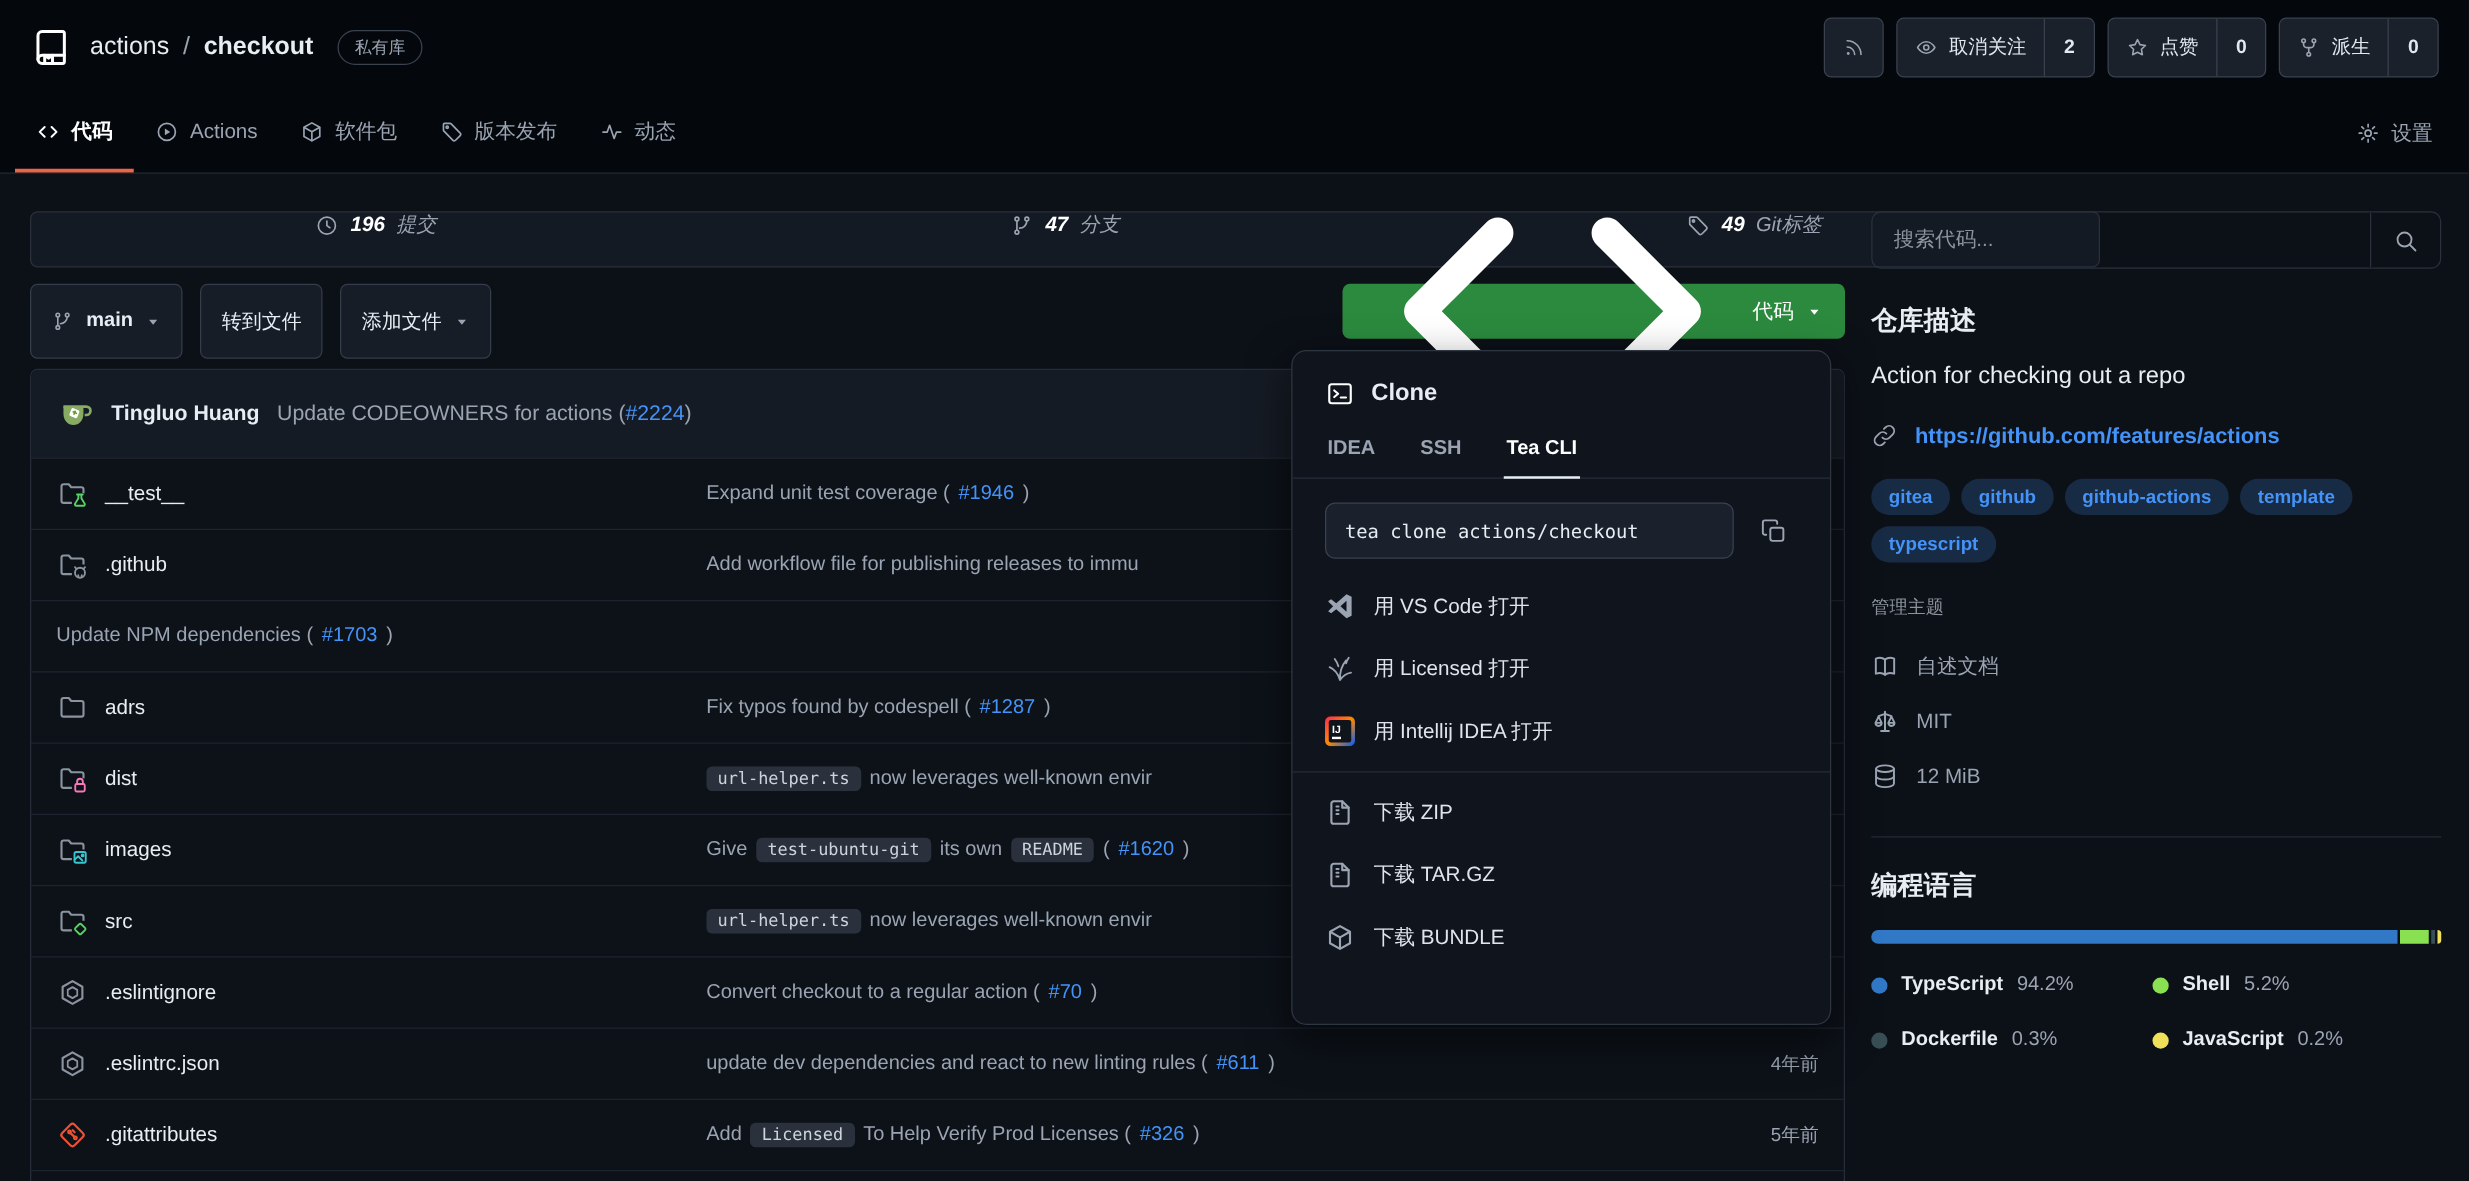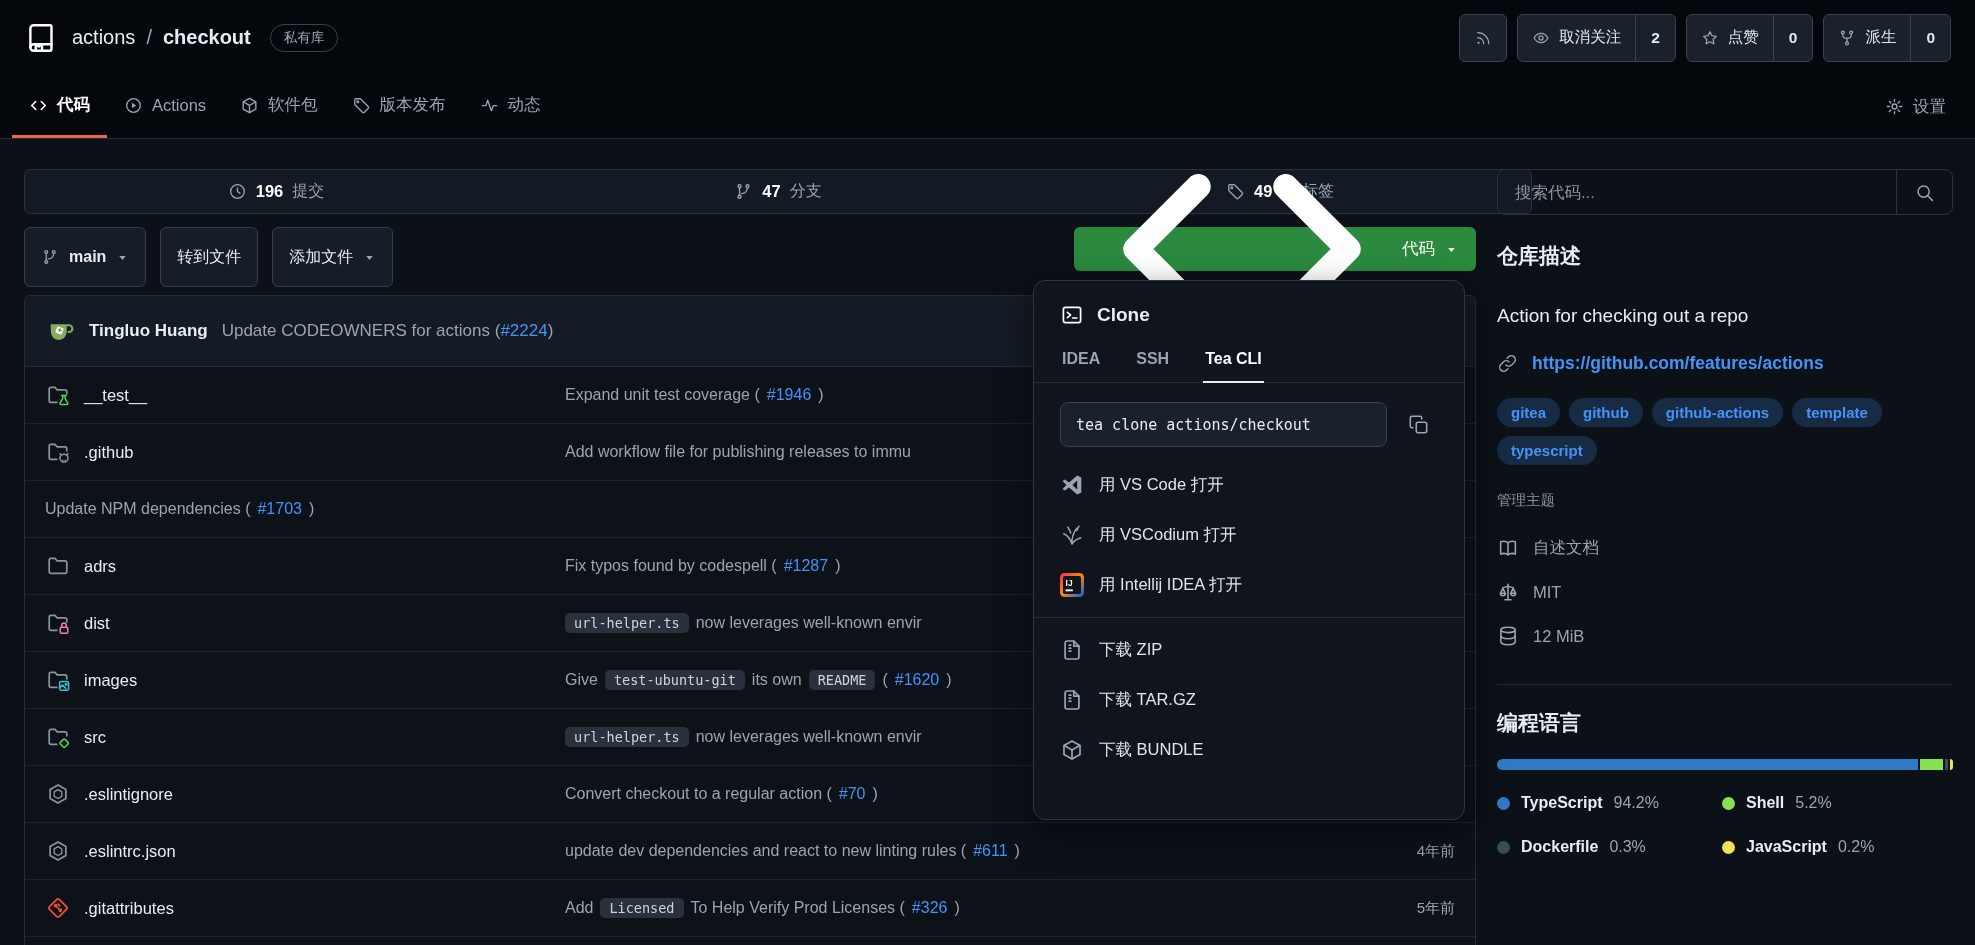--- a/index.html
+++ b/index.html
@@ -30,21 +30,21 @@
   .tabbar{position:absolute;top:75px;left:0;width:100%;height:64px;background:var(--chrome);border-bottom:1px solid #232a35;display:flex;align-items:stretch;padding:0 12px;box-sizing:border-box;}
   .tab{display:flex;align-items:center;gap:9px;padding:0 17px;color:var(--muted);font-size:16.5px;border-bottom:3px solid transparent;box-sizing:border-box;}
   .tab .ic{width:19px;height:19px;}
   .tab.active{color:#fff;font-weight:700;border-bottom-color:var(--tab-accent);}
   .tab-settings{margin-left:auto;display:flex;align-items:center;gap:9px;padding:0 17px;color:var(--muted);font-size:16.5px;}
   .tab-settings .ic{width:19px;height:19px;}
 
   
   .main{position:absolute;top:139px;left:0;width:100%;height:806px;}
 
-  .stats{position:absolute;left:24px;top:30px;width:1508px;height:45px;background:var(--panel);border:1px solid var(--border);border-radius:6px;display:flex;align-items:center;box-sizing:border-box;}
+  .stats{position:absolute;left:24px;top:30px;width:1656px;height:45px;background:var(--panel);border:1px solid var(--border);border-radius:6px;display:flex;align-items:flex-start;box-sizing:border-box;font-style:italic;}
   .stat{flex:1;display:flex;justify-content:center;align-items:center;gap:9px;color:var(--muted);font-size:16px;}
   .stat b{color:#fff;font-size:16.5px;}
   .stat .ic{width:19px;height:19px;}
 
   .toolbar{position:absolute;left:24px;top:88px;width:1452px;height:44px;display:flex;gap:14px;}
   .tbtn{display:flex;align-items:center;gap:10px;padding:0 16px;background:#161d27;border:1px solid #353d4a;border-radius:6px;font-size:16px;color:var(--text);height:60px;box-sizing:border-box;}
   .tbtn .ic{width:18px;height:18px;color:var(--muted);}
   .tbtn b{font-weight:700;}
   .ic.caret{width:13px;height:13px;color:var(--muted);}
   .code-btn{margin-left:auto;background:var(--green);border:none;color:#fff;display:flex;align-items:center;gap:10px;padding:0 18px;border-radius:6px;font-size:16.5px;height:44px;}
@@ -86,21 +86,21 @@
   .cp-divider{border-top:1px solid #262d38;margin:7px 0;}
 
   
   .sidebar{position:absolute;left:1497px;top:139px;width:456px;}
   .sb-search{margin-top:30px;height:46px;display:flex;border:1px solid var(--border);border-radius:8px;overflow:hidden;box-sizing:border-box;}
   .sb-search input{flex:1;background:transparent;border:none;outline:none;color:var(--text);font-size:16.5px;padding:0 17px;min-width:0;font-family:inherit;}
   .sb-search input::placeholder{color:var(--muted2);}
   .sb-search .sbtn{width:56px;display:flex;align-items:center;justify-content:center;border:none;border-left:1px solid var(--border);color:var(--muted);background:transparent;}
   .sb-search .sbtn .ic{width:21px;height:21px;}
   .sb-title{font-size:21px;font-weight:700;margin-top:27px;}
-  .sb-desc{font-size:19px;margin-top:35px;color:var(--text);}
+  .sb-desc{font-size:19px;margin-top:20px;color:var(--text);}
   .sb-link{display:flex;align-items:center;gap:14px;margin-top:26px;font-size:17.5px;font-weight:700;}
   .sb-link .ic{width:21px;height:21px;color:var(--muted);}
   .topics{display:flex;flex-wrap:wrap;gap:9px;margin-top:24px;}
   .topic{background:#182b44;color:var(--link);font-size:15px;font-weight:600;padding:6px 14px;border-radius:16px;}
   .manage{margin-top:26px;color:var(--muted2);font-size:14.5px;width:fit-content;}
   .meta{margin-top:16px;display:flex;flex-direction:column;}
   .meta-item{display:flex;align-items:center;gap:14px;height:44px;color:var(--muted);font-size:16.5px;}
   .meta-item .ic{width:22px;height:22px;}
   .sb-divider{border-top:1px solid #242b36;margin-top:26px;}
   .lang-title{font-size:21px;font-weight:700;margin-top:24px;}
@@ -558,21 +558,21 @@
               </svg>
             </span>
             <span>用 VS Code 打开</span>
           </div>
           <div class="cp-item">
             <span class="ic">
               <svg viewBox="0 0 24 24" fill="none" stroke="currentColor" stroke-width="1.7" stroke-linecap="round" stroke-linejoin="round">
                 <path d="M12 21c-1.4-4.8-4.7-8.7-8.3-10.3M12 21c-.3-5.8 1.5-11.7 4.9-15.7M12 21c2.4-3.4 5.8-5.4 8.8-5.9M7.8 4.2c1.4 1.9 2.4 3.9 2.9 5.8M19 3.2c-1 1.4-1.7 2.9-2.1 4.4" stroke="#9aa4b2" stroke-width="1.5"></path>
               </svg>
             </span>
-            <span>用 VSCodium 打开</span>
+            <span>用 Licensed 打开</span>
           </div>
           <div class="cp-item">
             <span class="ic">
               <svg viewBox="0 0 24 24">
                 <defs>
                   <linearGradient id="ijg" x1="0" y1="0" x2="1" y2="1">
                     <stop offset="0" stop-color="#fe2857"></stop>
                     <stop offset="0.5" stop-color="#fe8a00"></stop>
                     <stop offset="1" stop-color="#0059ff"></stop>
                   </linearGradient>

